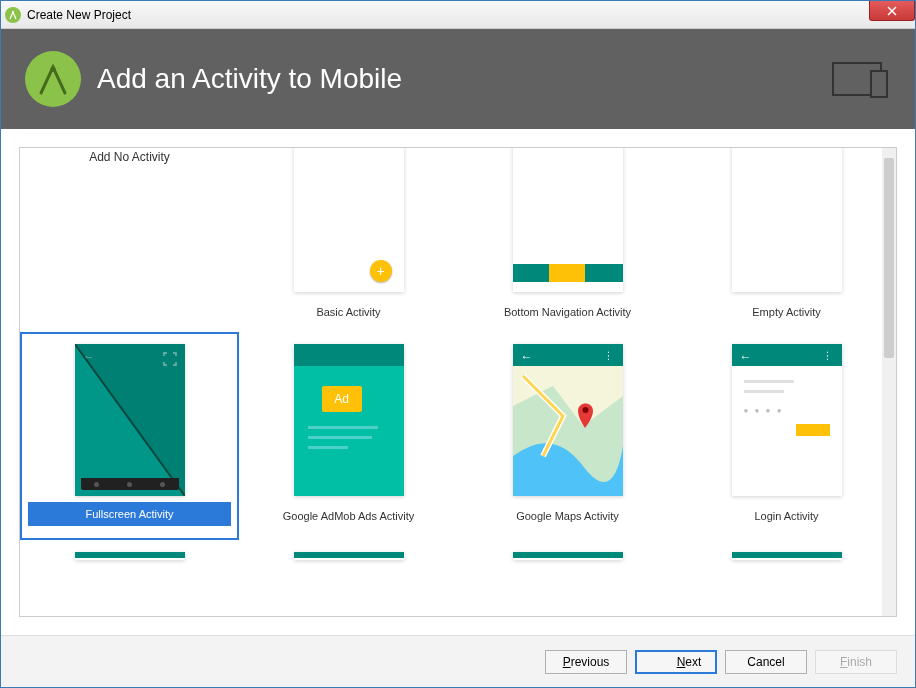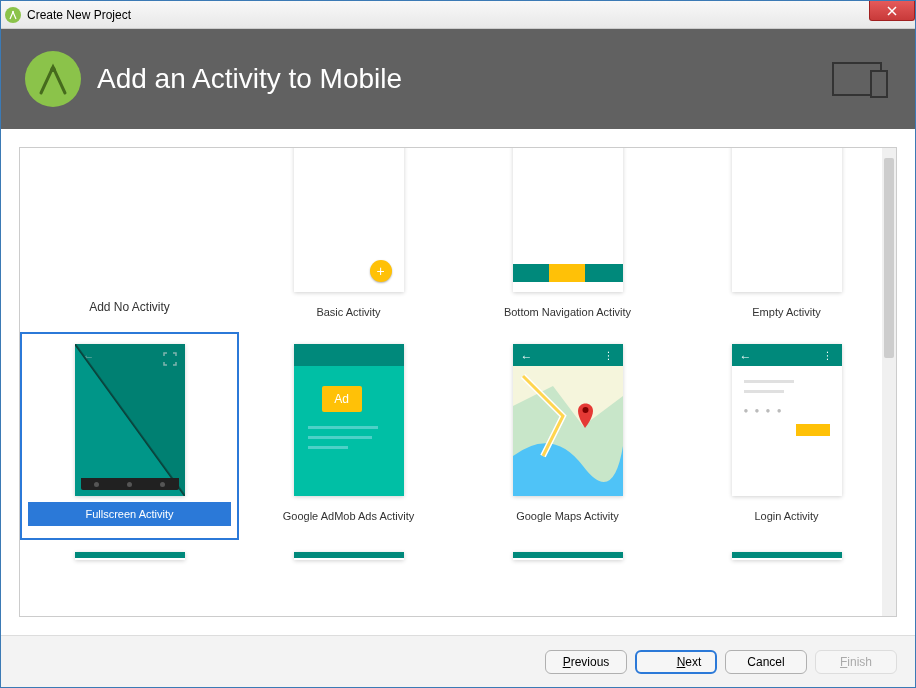--- a/index.html
+++ b/index.html
@@ -131,21 +131,21 @@
 .row1 .thumb { margin-top: -10px; }
 .caption {
   font-size: 11px;
   color: #333;
   margin-top: 14px;
   text-align: center;
 }
 .no-activity-cell {
   display: flex;
   align-items: center;
-  justify-content: flex-end;
+  justify-content: flex-start;
   height: 180px;
 }
 .no-activity-text {
   font-size: 12px;
   color: #333;
 }
 
 .thumb .topbar {
   position: absolute;
   top: 0; left: 0; right: 0;
@@ -261,21 +261,21 @@
   justify-content: flex-end;
   padding: 0 18px;
   gap: 8px;
 }
 .btn-footer {
   min-width: 82px;
   height: 24px;
   font-size: 12px;
   background: #f6f6f6;
   border: 1px solid #b0b0b0;
-  border-radius: 6px;
+  border-radius: 0;
   cursor: pointer;
   padding: 0 10px;
 }
 .btn-footer u { text-decoration: underline; }
 .btn-footer:disabled {
   color: #aaa;
   border-color: #ddd;
   cursor: default;
 }
 .btn-footer.primary {

